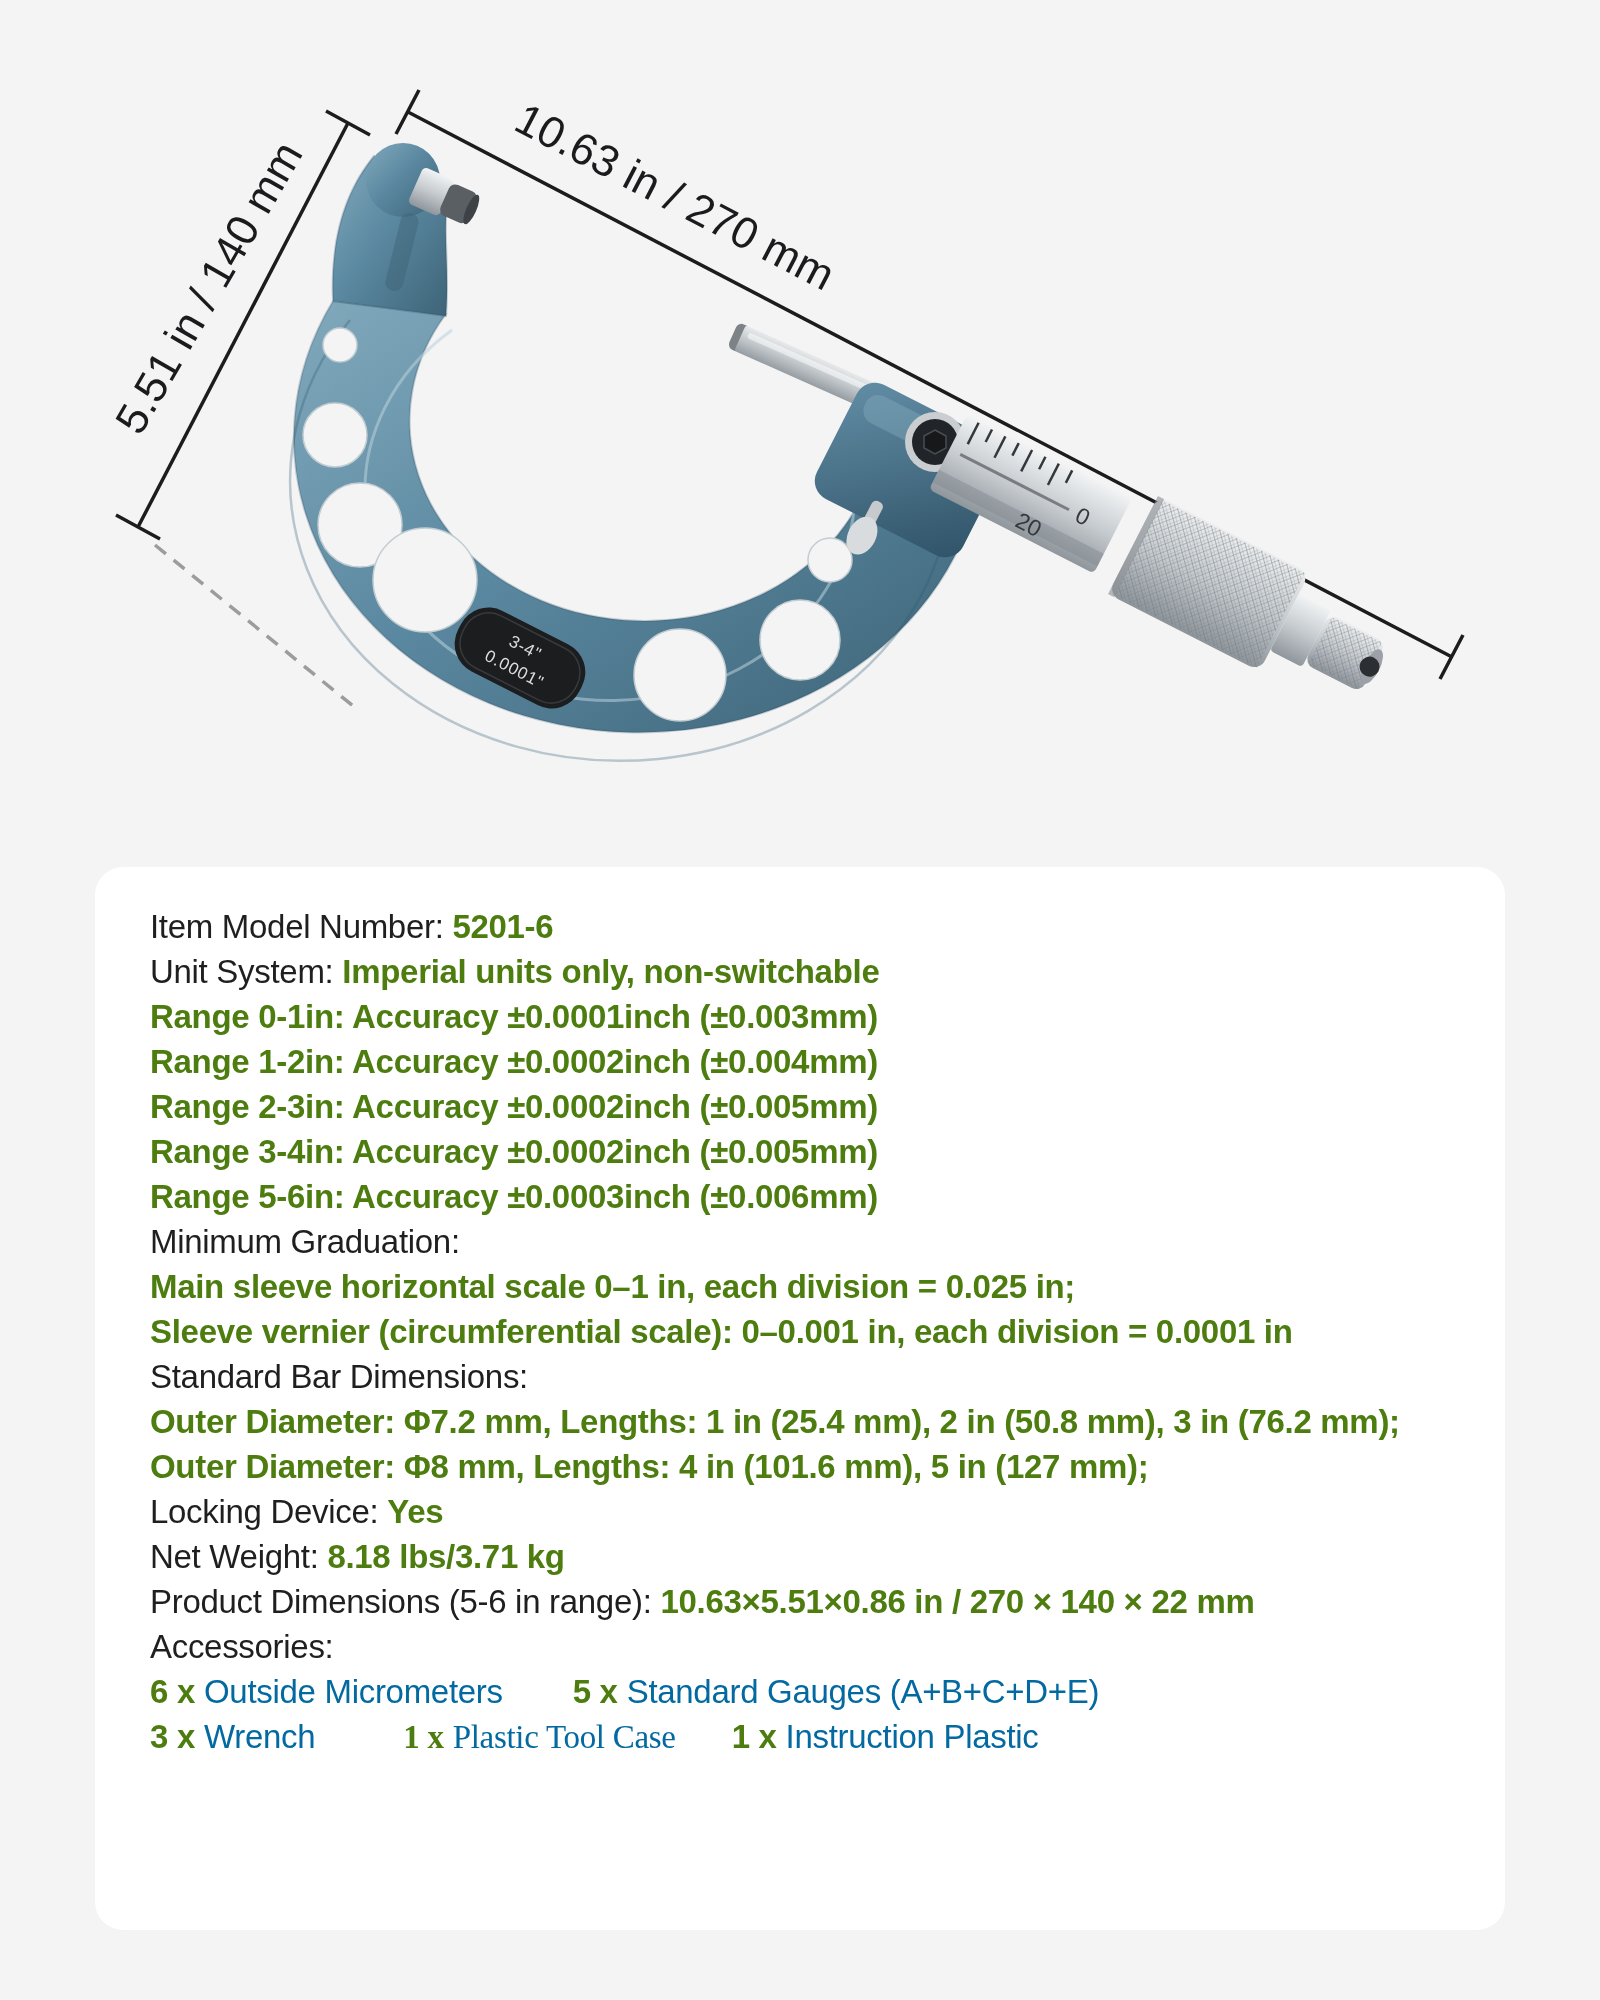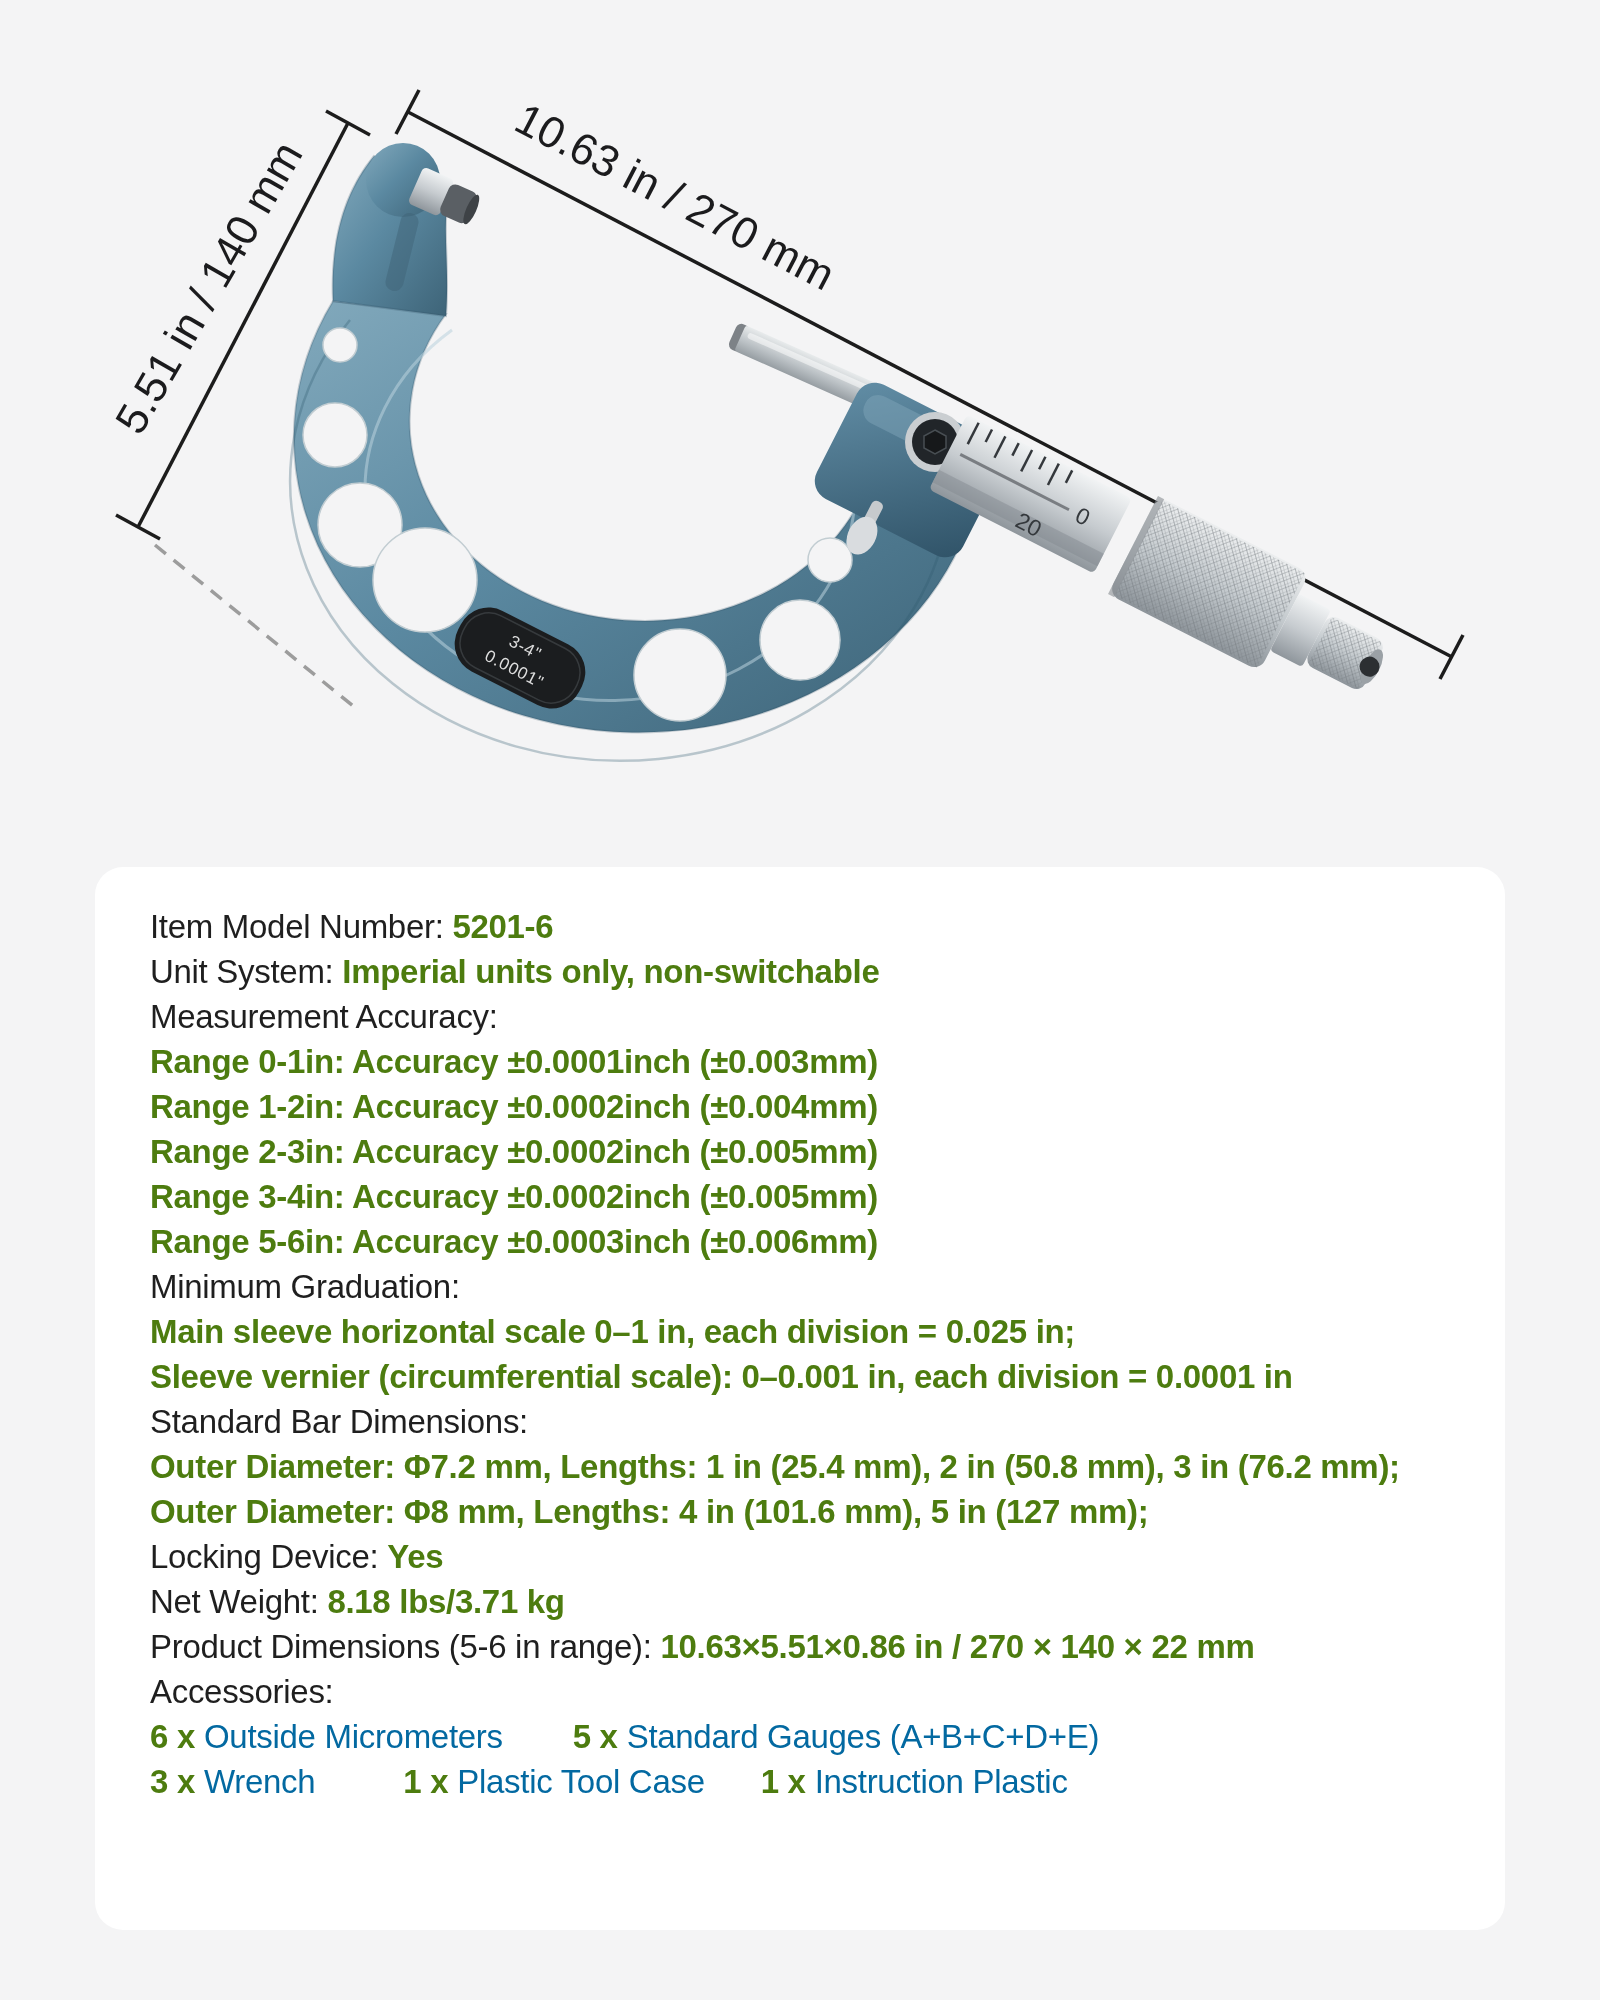--- a/index.html
+++ b/index.html
@@ -8,21 +8,21 @@
   #photo-area{position:absolute;left:0;top:0;width:1600px;height:870px;}
   #spec-card{position:absolute;left:95px;top:867px;width:1410px;height:1063px;background:#ffffff;border-radius:28px;}
   #spec-content{position:absolute;left:55px;top:37px;right:30px;}
   .line{height:45px;line-height:45px;font-size:33px;letter-spacing:-0.3px;white-space:nowrap;color:#1f1f1f;}
   .hl{color:#4d7c0f;font-weight:700;}
   .plain{color:#1f1f1f;font-weight:400;margin-top:42px;}
   .acc-row .nm{margin-left:9px;color:#0369a1;}
   .acc-item{display:inline-block;}
   .gap1{margin-right:70px;}
   .gap2{margin-right:88px;}
-  .gap3{margin-right:56px;}
+  .gap3{margin-right:56px;font-family:Liberation Serif, serif;}
   svg text{font-family:"Liberation Sans",sans-serif;}
   .dim-label{font-size:44px;font-weight:500;fill:#1b1b1d;}
   .plate-text{font-size:17px;fill:#dddddd;letter-spacing:0.8px;}
   .sleeve-num{font-size:23px;fill:#34383c;}
 </style>
 </head>
 <body>
 
 <div id="screen">
 
@@ -173,21 +173,20 @@
         </g>
       </g>
     </svg>
   </div>
 
   <div id="spec-card">
     <div id="spec-content">
 
       <div class="line"><span class="plain">Item Model Number: </span><span class="hl">5201-6</span></div>
       <div class="line"><span class="plain">Unit System: </span><span class="hl">Imperial units only, non-switchable</span></div>
-      <div class="line"><span class="plain">Measurement Accuracy:</span></div>
       <div class="line"><span class="hl">Range 0-1in: Accuracy ±0.0001inch (±0.003mm)</span></div>
       <div class="line"><span class="hl">Range 1-2in: Accuracy ±0.0002inch (±0.004mm)</span></div>
       <div class="line"><span class="hl">Range 2-3in: Accuracy ±0.0002inch (±0.005mm)</span></div>
       <div class="line"><span class="hl">Range 3-4in: Accuracy ±0.0002inch (±0.005mm)</span></div>
       <div class="line"><span class="hl">Range 5-6in: Accuracy ±0.0003inch (±0.006mm)</span></div>
       <div class="line"><span class="plain">Minimum Graduation:</span></div>
       <div class="line"><span class="hl">Main sleeve horizontal scale 0–1 in, each division = 0.025 in;</span></div>
       <div class="line"><span class="hl">Sleeve vernier (circumferential scale): 0–0.001 in, each division = 0.0001 in</span></div>
       <div class="line"><span class="plain">Standard Bar Dimensions:</span></div>
       <div class="line"><span class="hl">Outer Diameter: Φ7.2 mm, Lengths: 1 in (25.4 mm), 2 in (50.8 mm), 3 in (76.2 mm);</span></div>

